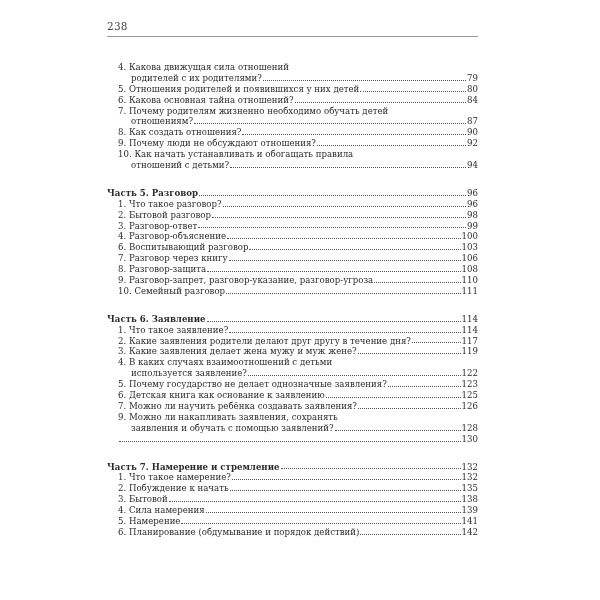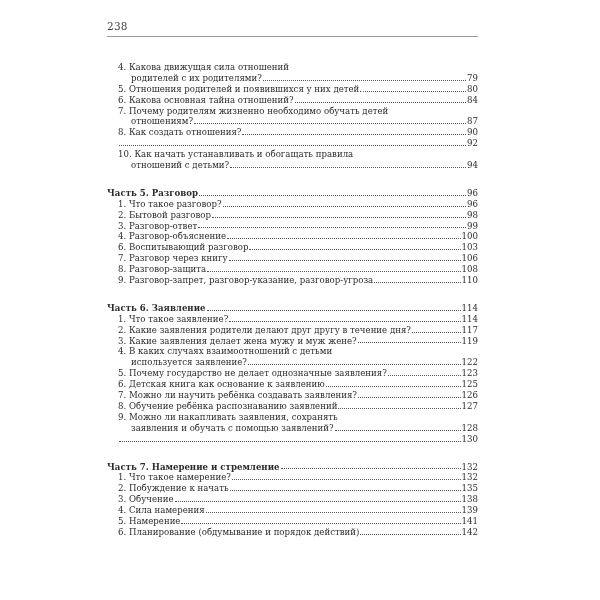--- a/index.html
+++ b/index.html
@@ -71,20 +71,21 @@
       <span class="t">отношениям?</span>
       <span class="dots"></span>
       <span class="p">87</span>
     </div>
     <div class="row item">
       <span class="t"><span class="">8.</span> <span class="">Как создать отношения?</span></span>
       <span class="dots"></span>
       <span class="p">90</span>
     </div>
     <div class="row item">
+      <span class="t"><span class="">9.</span> <span class="">Почему люди не обсуждают отношения?</span></span>
       <span class="dots"></span>
       <span class="p">92</span>
     </div>
     <div class="row item nodots">
       <span class="t"><span class="">10.</span> <span class="">Как начать устанавливать и обогащать правила</span></span>
     </div>
     <div class="row item cont">
       <span class="t">отношений с детьми?</span>
       <span class="dots"></span>
       <span class="p">94</span>
@@ -128,20 +129,25 @@
     <div class="row item">
       <span class="t"><span class="">8.</span> <span class="">Разговор-защита</span></span>
       <span class="dots"></span>
       <span class="p">108</span>
     </div>
     <div class="row item">
       <span class="t"><span class="">9.</span> <span class="">Разговор-запрет, разговор-указание, разговор-угроза</span></span>
       <span class="dots"></span>
       <span class="p">110</span>
     </div>
+    <div class="row item">
+      <span class="t"><span class="">10.</span> <span class="">Семейный разговор</span></span>
+      <span class="dots"></span>
+      <span class="p">111</span>
+    </div>
     <div class="gap"></div>
     <div class="row part">
       <span class="t">Часть 6. Заявление</span>
       <span class="dots"></span>
       <span class="p">114</span>
     </div>
     <div class="row item">
       <span class="t"><span class="">1.</span> <span class="">Что такое заявление?</span></span>
       <span class="dots"></span>
       <span class="p">114</span>
@@ -172,25 +178,20 @@
     <div class="row item">
       <span class="t"><span class="">6.</span> <span class="">Детская книга как основание к заявлению</span></span>
       <span class="dots"></span>
       <span class="p">125</span>
     </div>
     <div class="row item">
       <span class="t"><span class="">7.</span> <span class="">Можно ли научить ребёнка создавать заявления?</span></span>
       <span class="dots"></span>
       <span class="p">126</span>
     </div>
-    <div class="row item">
-      <span class="t"><span class="">8.</span> <span class="">Обучение ребёнка распознаванию заявлений</span></span>
-      <span class="dots"></span>
-      <span class="p">127</span>
-    </div>
     <div class="row item nodots">
       <span class="t"><span class="">9.</span> <span class="">Можно ли накапливать заявления, сохранять</span></span>
     </div>
     <div class="row item cont">
       <span class="t">заявления и обучать с помощью заявлений?</span>
       <span class="dots"></span>
       <span class="p">128</span>
     </div>
     <div class="row item">
       <span class="dots"></span>
@@ -206,21 +207,21 @@
       <span class="t"><span class="">1.</span> <span class="">Что такое намерение?</span></span>
       <span class="dots"></span>
       <span class="p">132</span>
     </div>
     <div class="row item">
       <span class="t"><span class="">2.</span> <span class="">Побуждение к начать</span></span>
       <span class="dots"></span>
       <span class="p">135</span>
     </div>
     <div class="row item">
-      <span class="t"><span class="">3.</span> <span class="">Обучение</span></span>
+      <span class="t"><span class="">3.</span> <span class="">Бытовой</span></span>
       <span class="dots"></span>
       <span class="p">138</span>
     </div>
     <div class="row item">
       <span class="t"><span class="">4.</span> <span class="">Сила намерения</span></span>
       <span class="dots"></span>
       <span class="p">139</span>
     </div>
     <div class="row item">
       <span class="t"><span class="">5.</span> <span class="">Намерение</span></span>

